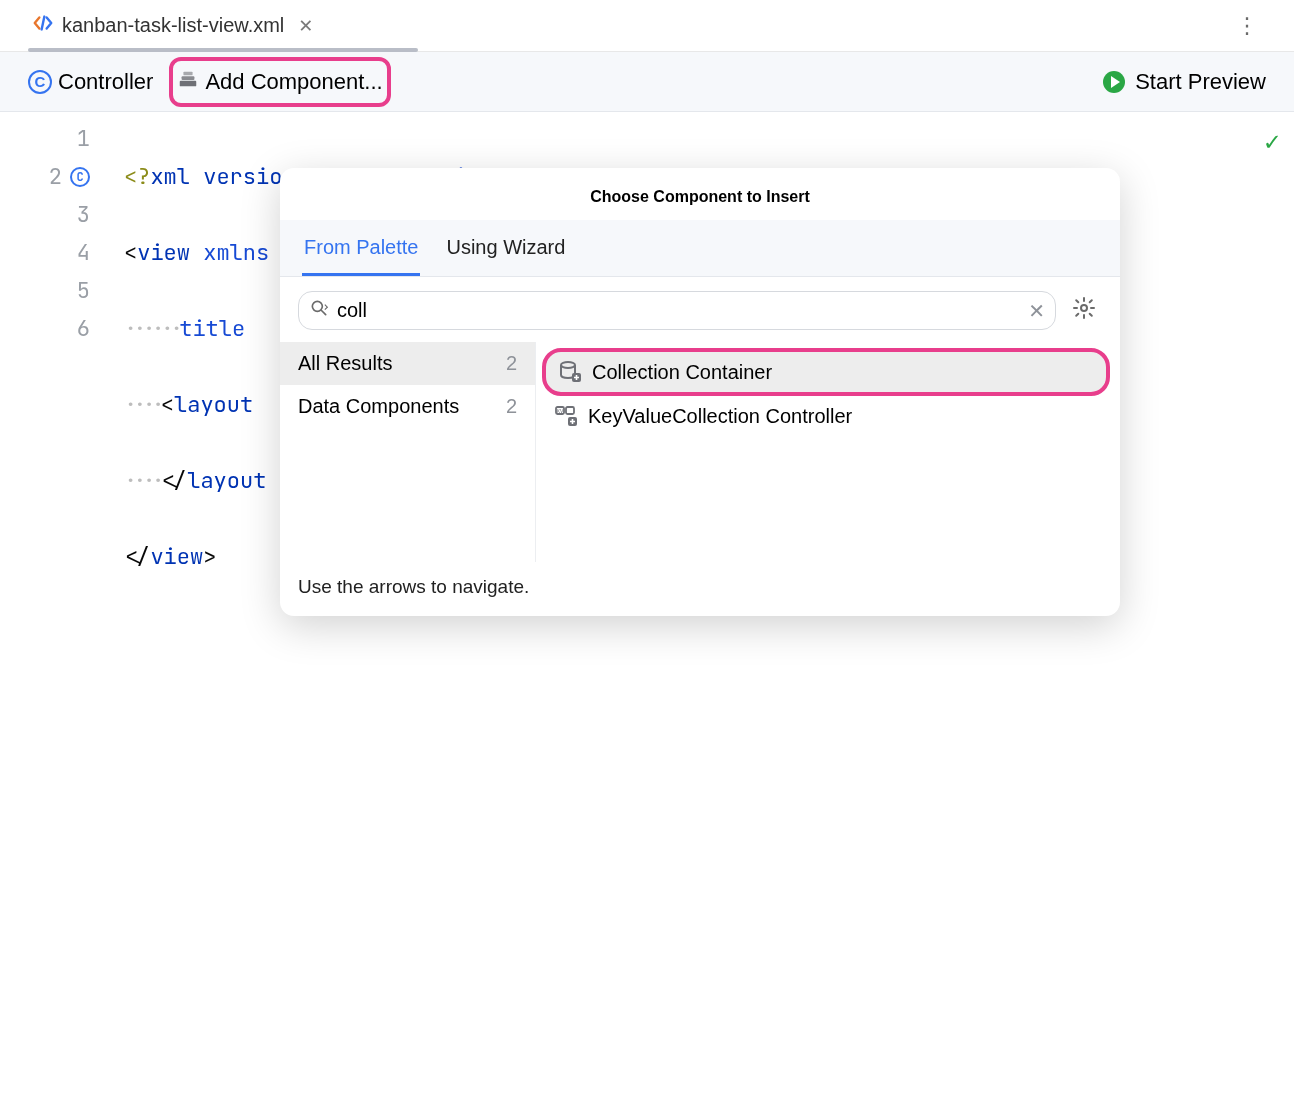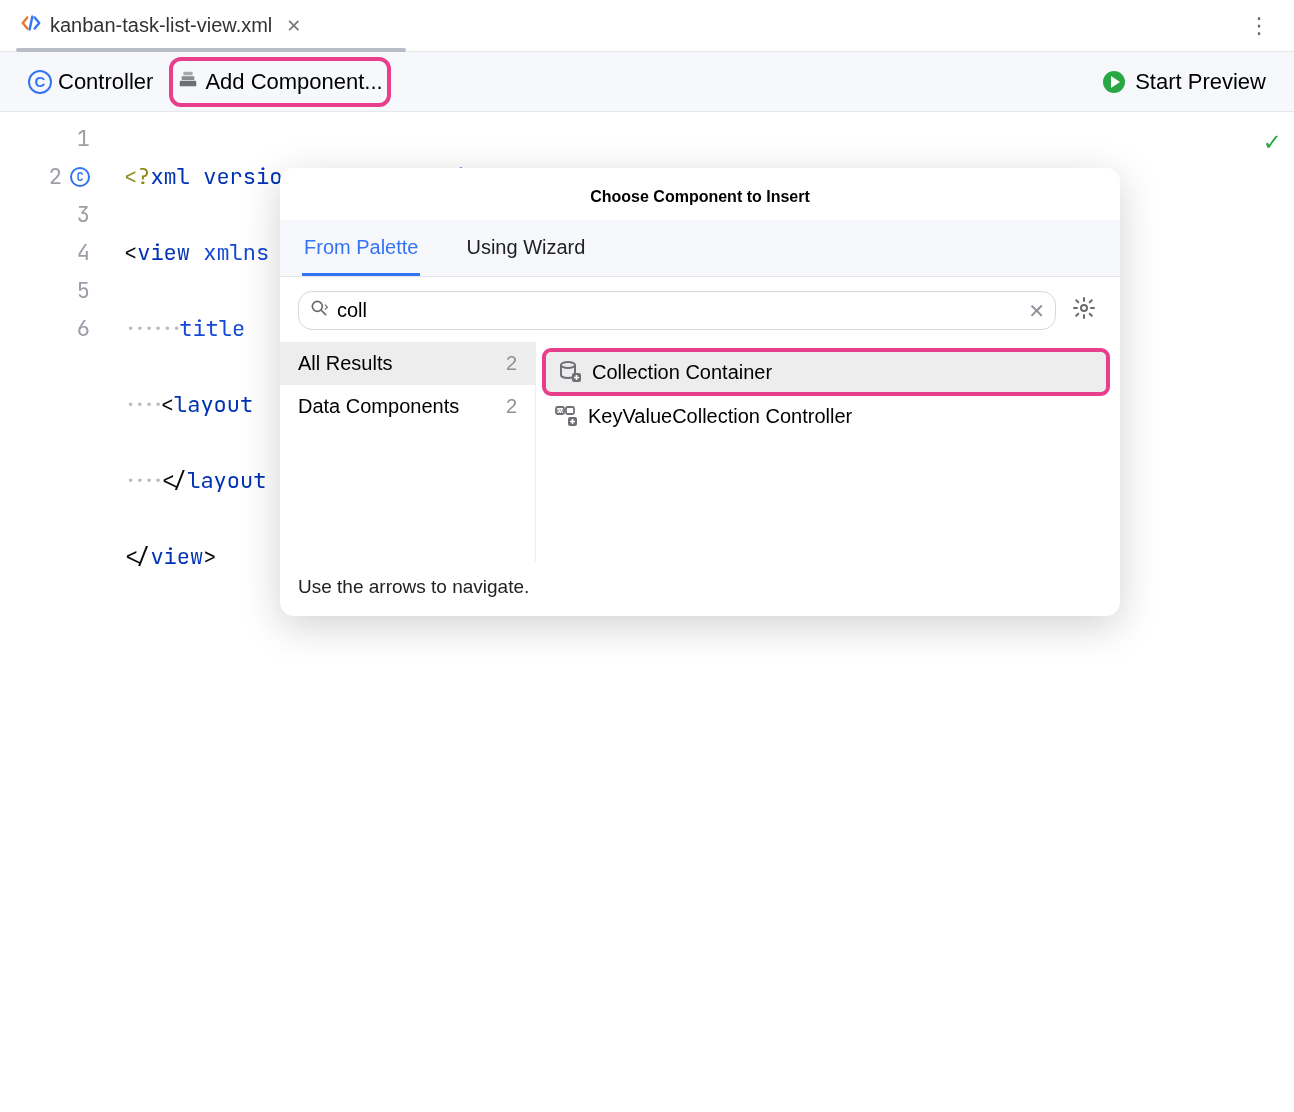--- a/index.html
+++ b/index.html
@@ -12,21 +12,21 @@
     overflow: hidden;
     position: relative;
   }
 
   
   .tab-bar {
     display: flex;
     align-items: center;
     height: 52px;
     border-bottom: 1px solid #e8e8e8;
-    padding: 0 8px;
+    padding: 0 20px;
   }
   .tab {
     display: flex;
     align-items: center;
     gap: 8px;
     padding: 0 12px;
     height: 100%;
     font-size: 20px;
     color: #333;
     position: relative;
@@ -133,21 +133,21 @@
     overflow: hidden;
     font-family: -apple-system, BlinkMacSystemFont, "Segoe UI", sans-serif;
   }
   .popup-title {
     text-align: center;
     font-weight: 700;
     font-size: 16px;
     padding: 20px 0 14px;
   }
   .popup-tabs {
-    display:flex; gap:44px;
+    display:flex; gap:24px;
     padding: 0 22px;
     border-bottom: 1px solid #e4e7ec;
     background:#f6f8fb;
   }
   .popup-tab {
     padding: 16px 2px 14px;
     font-size: 20px;
     color:#222;
     cursor:pointer;
     border-bottom: 3px solid transparent;
@@ -186,21 +186,21 @@
     font-size: 20px;
     cursor:pointer;
   }
   .cat-item .count { color:#8e9299; }
   .cat-item.selected { background:#ededed; }
 
   .comp-col { flex:1; padding: 6px 10px 6px 6px; }
   .comp-item {
     display:flex; align-items:center; gap:10px;
     padding: 8px 12px; font-size:20px;
-    border-radius:9px; cursor:pointer;
+    border-radius:19px; cursor:pointer;
   }
   .comp-item.selected { background:#ededed; }
   .comp-item.highlight-pink { border:4px solid #e83e8c; }
   .comp-icon { width:24px; height:24px; display:inline-flex; }
   .comp-icon svg { width:24px;height:24px; }
 
   .popup-footer {
     padding: 14px 18px 18px;
     font-size: 19px;
     color:#222;

